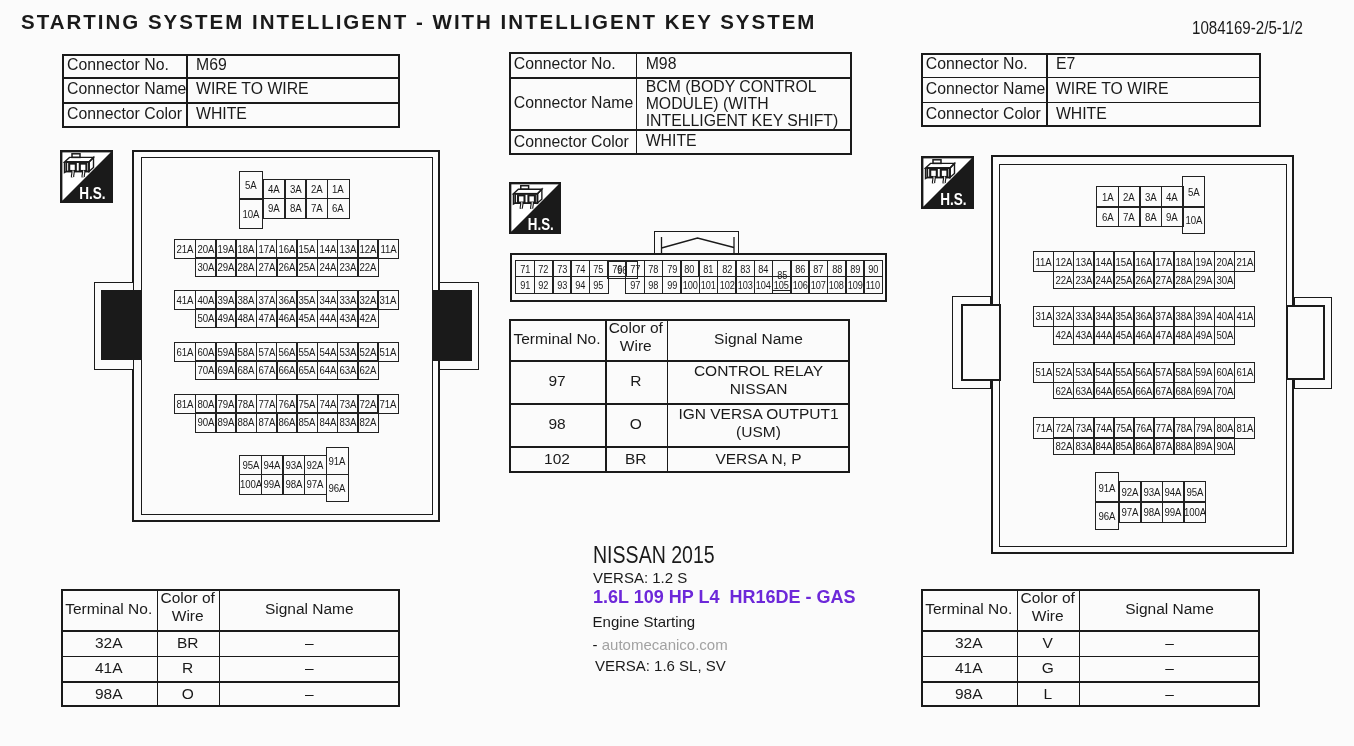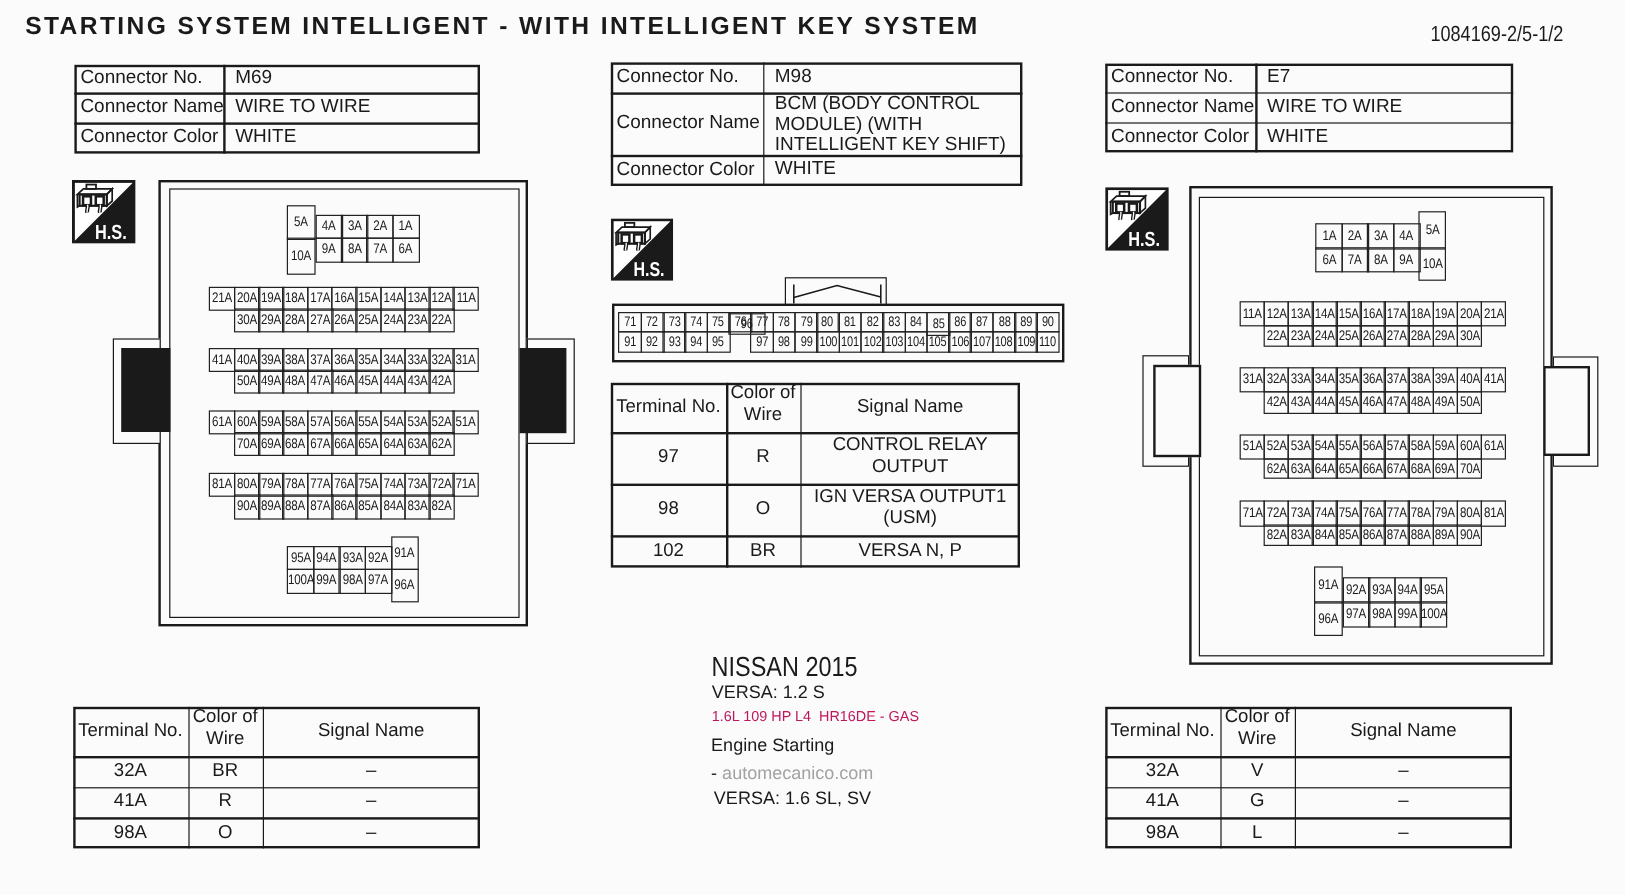--- a/index.html
+++ b/index.html
@@ -447,21 +447,21 @@
   </div>
 <div class="pc" style="left:716.9px;top:259.9px;width:19.9px;height:17.5px">
     <i style="font-size:11.5px;transform:scaleX(0.8)">82</i>
   </div>
 <div class="pc" style="left:735.2px;top:259.9px;width:19.9px;height:17.5px">
     <i style="font-size:11.5px;transform:scaleX(0.8)">83</i>
   </div>
 <div class="pc" style="left:753.5px;top:259.9px;width:19.9px;height:17.5px">
     <i style="font-size:11.5px;transform:scaleX(0.8)">84</i>
   </div>
-<div class="pc" style="left:771.8px;top:259.9px;width:19.9px;height:20px">
+<div class="pc" style="left:771.8px;top:259.9px;width:19.9px;height:31px">
     <i style="font-size:11.5px;transform:scaleX(0.8)">85</i>
   </div>
 <div class="pc" style="left:790.1px;top:259.9px;width:19.9px;height:17.5px">
     <i style="font-size:11.5px;transform:scaleX(0.8)">86</i>
   </div>
 <div class="pc" style="left:808.4px;top:259.9px;width:19.9px;height:17.5px">
     <i style="font-size:11.5px;transform:scaleX(0.8)">87</i>
   </div>
 <div class="pc" style="left:826.8px;top:259.9px;width:19.9px;height:17.5px">
     <i style="font-size:11.5px;transform:scaleX(0.8)">88</i>
@@ -538,21 +538,21 @@
 <div class="ln" style="left:509.0px;top:446.1px;width:341.4px;height:1.8px"></div>
 <div class="ln" style="left:605.0px;top:319.0px;width:1.8px;height:153.6px"></div>
 <div class="ln" style="left:666.6px;top:319.0px;width:1.8px;height:153.6px"></div>
 <div style="position:absolute;left:509.0px;top:330.9px;width:96.0px;text-align:center;font-size:15.5px;font-weight:400;white-space:nowrap;line-height:16.3px">Terminal No.</div>
 <div style="position:absolute;left:605.0px;top:320.0px;width:61.6px;text-align:center;font-size:15.5px;font-weight:400;white-space:nowrap;line-height:16.3px">Color of</div>
 <div style="position:absolute;left:605.0px;top:338.0px;width:61.6px;text-align:center;font-size:15.5px;font-weight:400;white-space:nowrap;line-height:16.3px">Wire</div>
 <div style="position:absolute;left:666.6px;top:330.9px;width:183.8px;text-align:center;font-size:15.5px;font-weight:400;white-space:nowrap;line-height:16.3px">Signal Name</div>
 <div style="position:absolute;left:509.0px;top:373.4px;width:96.0px;text-align:center;font-size:15.5px;font-weight:400;white-space:nowrap;line-height:16.3px">97</div>
 <div style="position:absolute;left:605.0px;top:373.4px;width:61.6px;text-align:center;font-size:15.5px;font-weight:400;white-space:nowrap;line-height:16.3px">R</div>
 <div style="position:absolute;left:666.6px;top:363.0px;width:183.8px;text-align:center;font-size:15.5px;font-weight:400;white-space:nowrap;line-height:16.3px">CONTROL RELAY</div>
-<div style="position:absolute;left:666.6px;top:381.0px;width:183.8px;text-align:center;font-size:15.5px;font-weight:400;white-space:nowrap;line-height:16.3px">OUTPUT</div>
+<div style="position:absolute;left:666.6px;top:381.0px;width:183.8px;text-align:center;font-size:15.5px;font-weight:400;white-space:nowrap;line-height:16.3px">NISSAN</div>
 <div style="position:absolute;left:509.0px;top:416.4px;width:96.0px;text-align:center;font-size:15.5px;font-weight:400;white-space:nowrap;line-height:16.3px">98</div>
 <div style="position:absolute;left:605.0px;top:416.4px;width:61.6px;text-align:center;font-size:15.5px;font-weight:400;white-space:nowrap;line-height:16.3px">O</div>
 <div style="position:absolute;left:666.6px;top:406.0px;width:183.8px;text-align:center;font-size:15.5px;font-weight:400;white-space:nowrap;line-height:16.3px">IGN VERSA OUTPUT1</div>
 <div style="position:absolute;left:666.6px;top:424.0px;width:183.8px;text-align:center;font-size:15.5px;font-weight:400;white-space:nowrap;line-height:16.3px">(USM)</div>
 <div style="position:absolute;left:509.0px;top:450.7px;width:96.0px;text-align:center;font-size:15.5px;font-weight:400;white-space:nowrap;line-height:16.3px">102</div>
 <div style="position:absolute;left:605.0px;top:450.7px;width:61.6px;text-align:center;font-size:15.5px;font-weight:400;white-space:nowrap;line-height:16.3px">BR</div>
 <div style="position:absolute;left:666.6px;top:450.7px;width:183.8px;text-align:center;font-size:15.5px;font-weight:400;white-space:nowrap;line-height:16.3px">VERSA N, P</div>
 <div style="position:absolute;left:60.7px;top:589.2px;width:339.2px;height:118.2px;border:2.0px solid #1a1a1a;box-sizing:border-box;background:transparent;z-index:0"></div>
 <div class="ln" style="left:60.7px;top:630.1px;width:339.2px;height:1.8px"></div>
 <div class="ln" style="left:60.7px;top:655.6px;width:339.2px;height:1.8px"></div>
@@ -892,15 +892,15 @@
     <i style="font-size:11.5px;transform:scaleX(0.84)">98A</i>
   </div>
 <div class="pc" style="left:1161.7px;top:501.2px;width:23.0px;height:22.1px">
     <i style="font-size:11.5px;transform:scaleX(0.84)">99A</i>
   </div>
 <div class="pc" style="left:1183.1px;top:501.2px;width:23.0px;height:22.1px">
     <i style="font-size:11.5px;transform:scaleX(0.84)">100A</i>
   </div>
 <div style="position:absolute;left:592.6px;top:543.1px;font-size:23px;font-weight:400;color:#1a1a1a;white-space:nowrap;line-height:24.2px;transform:scaleX(0.85);transform-origin:0 50%;">NISSAN 2015</div>
 <div style="position:absolute;left:593.1px;top:569.6px;font-size:15px;font-weight:400;color:#1a1a1a;white-space:nowrap;line-height:15.8px;">VERSA: 1.2 S</div>
-<div style="position:absolute;left:593.1px;top:590.1px;font-size:12px;font-weight:400;color:#be185d;white-space:nowrap;line-height:15.8px;">1.6L 109 HP L4&nbsp;&nbsp;HR16DE - GAS</div>
+<div style="position:absolute;left:593.1px;top:590.1px;font-size:18px;font-weight:700;color:#6d28d9;white-space:nowrap;line-height:15.8px;">1.6L 109 HP L4&nbsp;&nbsp;HR16DE - GAS</div>
 <div style="position:absolute;left:592.6px;top:613.6px;font-size:15px;font-weight:400;color:#1a1a1a;white-space:nowrap;line-height:15.8px;">Engine Starting</div>
 <div style="position:absolute;left:592.6px;top:637.1px;font-size:15px;font-weight:400;color:#1a1a1a;white-space:nowrap;line-height:15.8px;">- <span style="color:#a2a2a2">automecanico.com</span></div>
 <div style="position:absolute;left:594.9px;top:658.1px;font-size:15px;font-weight:400;color:#1a1a1a;white-space:nowrap;line-height:15.8px;">VERSA: 1.6 SL, SV</div>
 </body></html>

